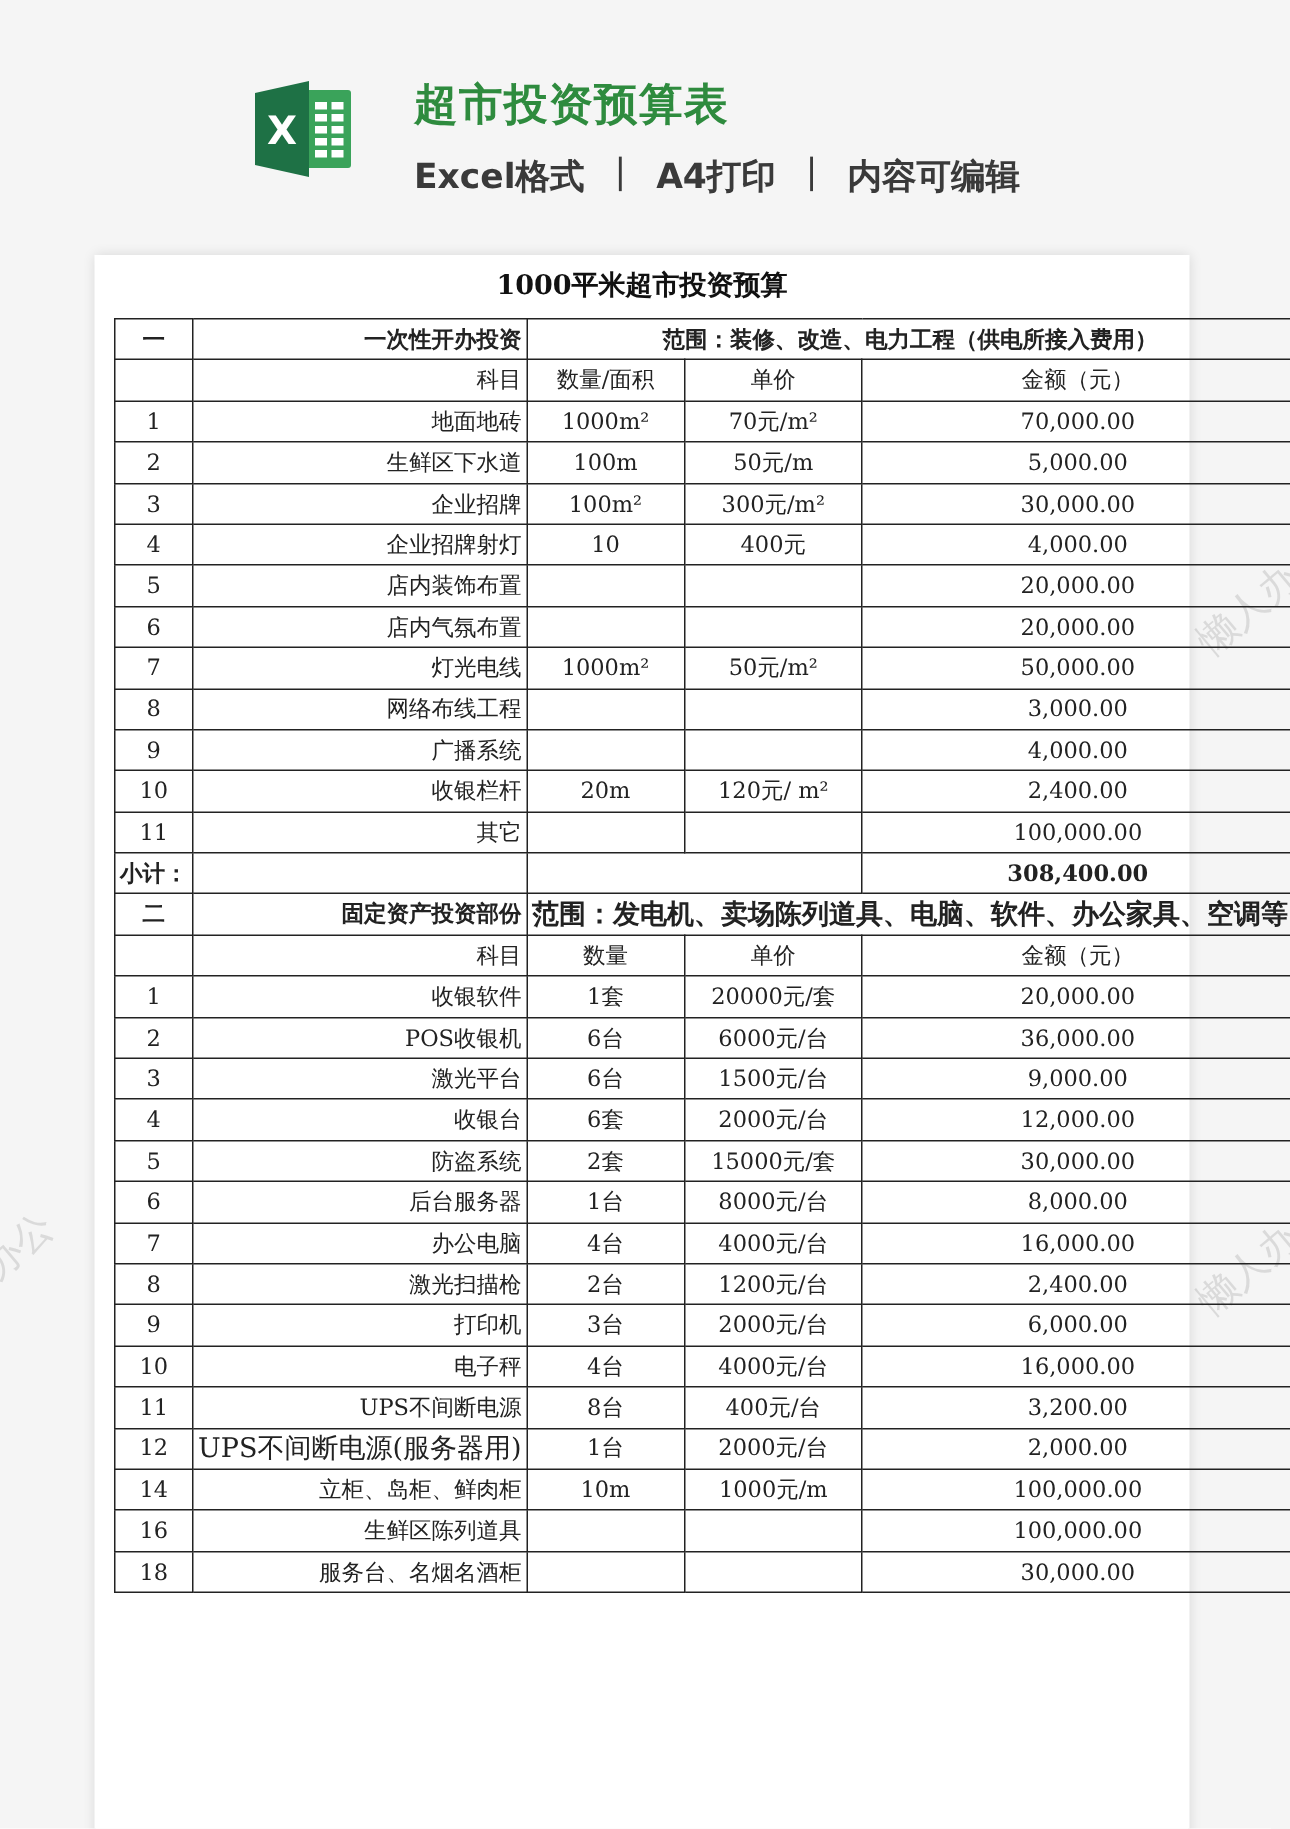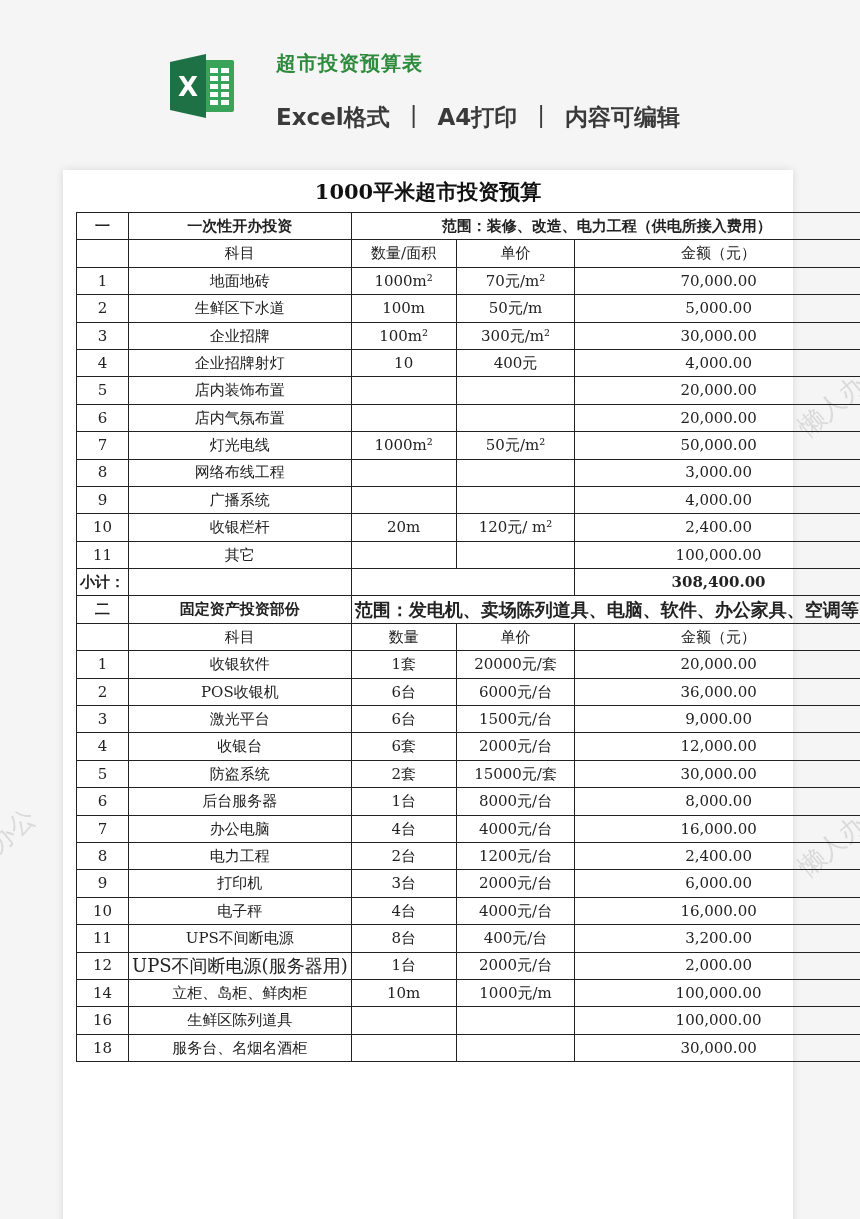--- a/index.html
+++ b/index.html
@@ -5,49 +5,49 @@
   html, body { margin:0; padding:0; }
   body {
     width:860px; height:1219px; overflow:hidden; position:relative;
     background:#f5f5f5;
     font-family:"DejaVu Sans", "Liberation Sans", sans-serif;
   }
   .header { position:absolute; left:0; top:0; width:860px; height:160px; }
   .logo { position:absolute; left:170px; top:54px; width:66px; height:64px; }
   .app-title {
     position:absolute; left:276px; top:50px;
-    font-size:20px; font-weight:bold; color:#2e8b3e; letter-spacing:1px;
+    font-size:29px; font-weight:bold; color:#2e8b3e; letter-spacing:1px;
   }
   .subtitle {
     position:absolute; left:276px; top:102px;
     font-size:23px; font-weight:bold; color:#3a3a3a;
     display:flex; gap:0;
   }
   .subtitle .sep { margin:0 20px; font-weight:normal; }
   .paper {
     position:absolute; left:63px; top:170px; width:730px; height:1060px;
     background:#fff; box-shadow:0 0 8px rgba(0,0,0,0.12);
   }
   .doc-title {
     position:absolute; left:0; top:8px; width:730px; text-align:center;
     font-family:"DejaVu Serif", "Liberation Serif", serif;
-    font-size:21px; font-weight:bold; color:#111;
+    font-size:18px; font-weight:bold; color:#111;
   }
   table.budget {
     position:absolute; left:13px; top:42px;
     border-collapse:collapse; table-layout:fixed;
     font-family:"DejaVu Serif", "Liberation Serif", serif;
     font-size:15px; color:#222;
   }
   table.budget td {
     border:1.5px solid #222; height:26.4px; padding:0 3px;
     white-space:nowrap; overflow:hidden; line-height:1.1;
   }
   td.c { text-align:center; }
-  td.l { text-align:center; }
+  td.l { text-align:right; }
   td.b { font-weight:bold; }
   td.wrap { white-space:normal; font-size:18px; line-height:15px; }
   .watermark {
     position:absolute; color:rgba(170,170,170,0.35);
     font-family:"DejaVu Serif", serif; font-size:26px;
     transform:rotate(-40deg); pointer-events:none; white-space:nowrap;
   }
 </style>
 </head>
 <body>
@@ -248,21 +248,21 @@
         </tr>
         <tr>
           <td class="c">7</td>
           <td class="l">办公电脑</td>
           <td class="c">4台</td>
           <td class="c">4000元/台</td>
           <td class="c">16,000.00</td>
         </tr>
         <tr>
           <td class="c">8</td>
-          <td class="l">电力工程</td>
+          <td class="l">激光扫描枪</td>
           <td class="c">2台</td>
           <td class="c">1200元/台</td>
           <td class="c">2,400.00</td>
         </tr>
         <tr>
           <td class="c">9</td>
           <td class="l">打印机</td>
           <td class="c">3台</td>
           <td class="c">2000元/台</td>
           <td class="c">6,000.00</td>

